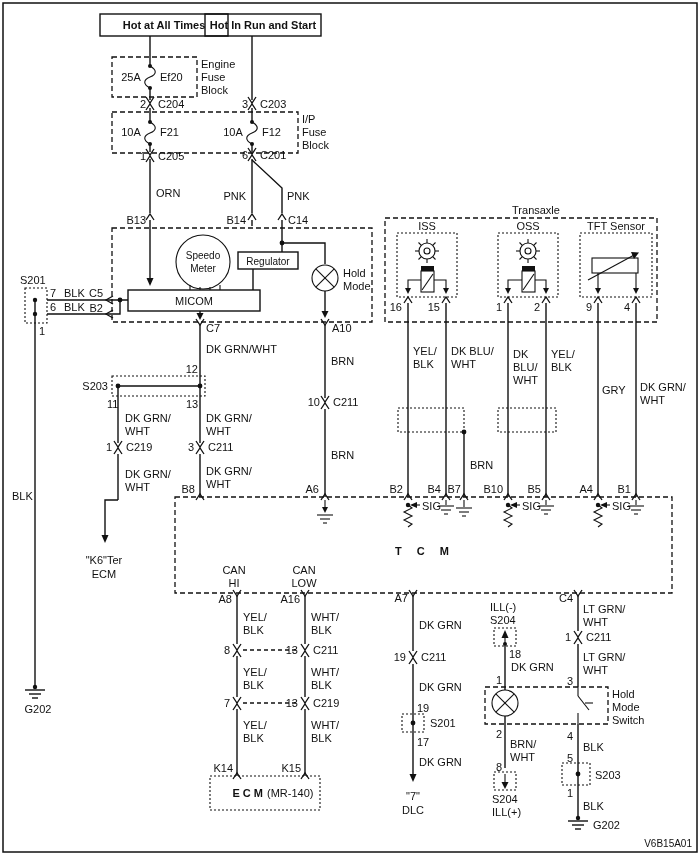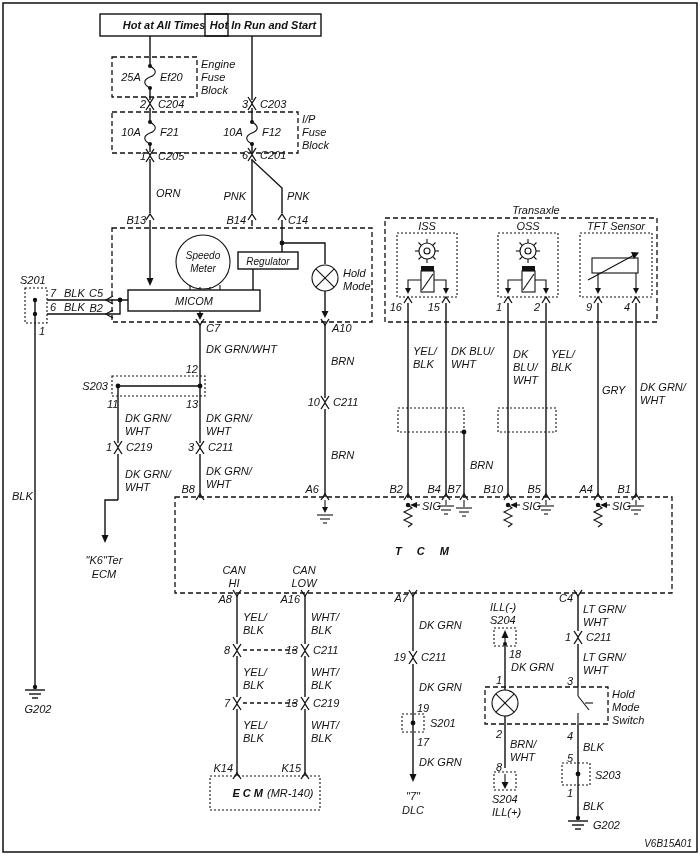--- a/index.html
+++ b/index.html
@@ -1,16 +1,16 @@
 <!DOCTYPE html>
 <html><head>
 <meta charset="utf-8">
 <style>
   html,body{margin:0;padding:0;background:#fff;}
-  .page{width:600px;height:856px;position:relative;background:#fff;font-style:italic;}
+  .page{width:600px;height:856px;position:relative;background:#fff;}
   svg{font-family:"Liberation Sans","DejaVu Sans",sans-serif;}
   svg text{fill:#111;font-size:11px;}
   .b{font-weight:bold;}
   .s10{font-size:10px;}
   .wire{stroke:#111;stroke-width:1.4;fill:none;}
   .thin{stroke:#111;stroke-width:1.1;fill:none;}
   .solidbox{stroke:#111;stroke-width:1.4;fill:none;}
   .dash{stroke:#111;stroke-width:1.3;fill:none;stroke-dasharray:5 3;}
   .dot{stroke:#111;stroke-width:1.1;fill:none;stroke-dasharray:2 2;}
   .fill{fill:#111;stroke:none;}

